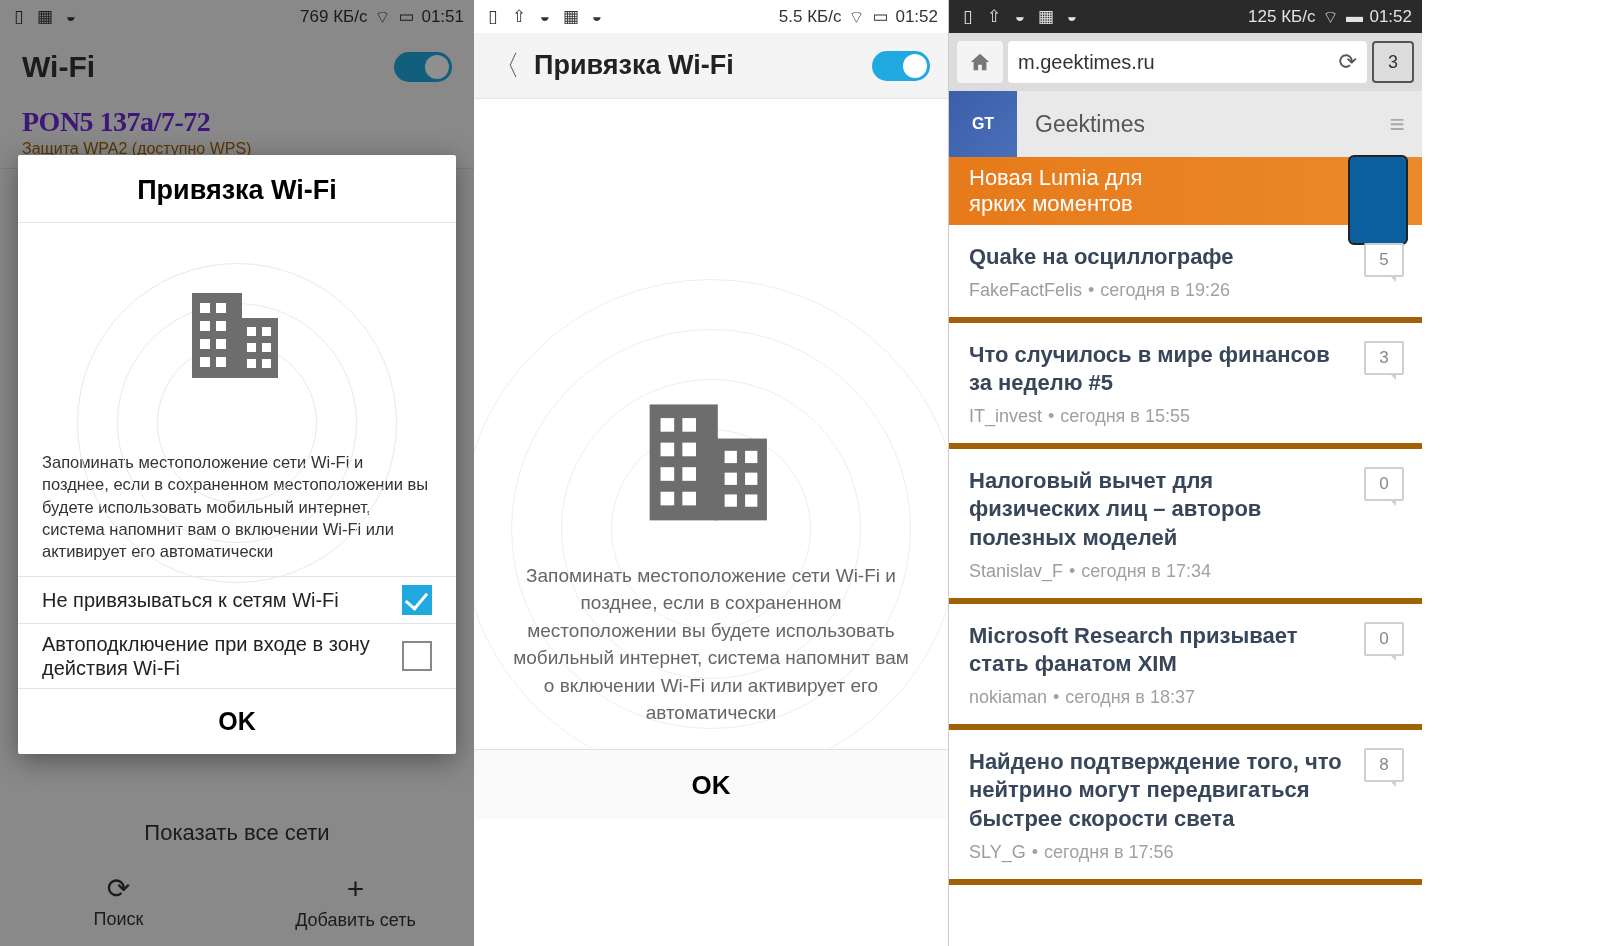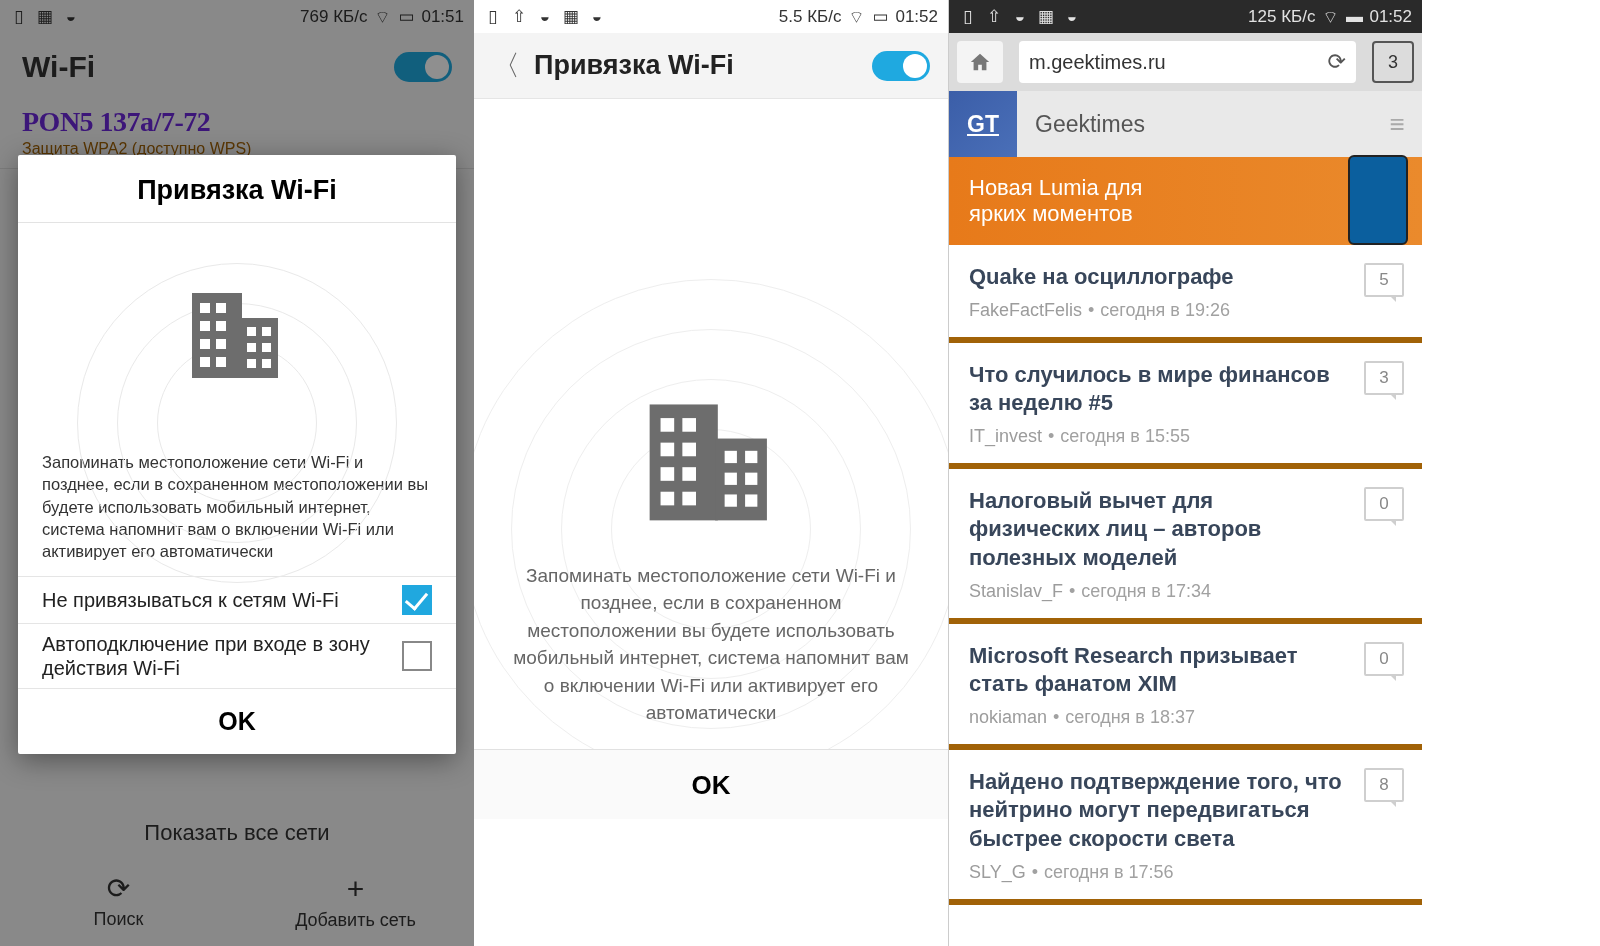--- a/index.html
+++ b/index.html
@@ -48,31 +48,31 @@
   .s2-header .ttl { font-size:27px; font-weight:600; color:#222; font-family:'Arial Narrow', Arial, sans-serif; }
   .s2-header .toggle { margin-left:auto; }
   .s2-body { position:relative; height:650px; overflow:hidden; }
   .s2-body .rings2 { position:absolute; left:50%; top:180px; transform:translateX(-50%); width:500px; height:500px; }
   .s2-body .ring { border-color:#eee; }
   .s2-desc { text-align:center; font-size:19px; line-height:1.45; color:#666; padding:0 34px; position:absolute; bottom:22px; left:0; right:0; font-family:'Arial Narrow', Arial, sans-serif; }
   .s2-ok { height:70px; text-align:center; font-size:26px; font-weight:600; line-height:70px; border-top:1px solid #e1e1e1; background:#fafafa; font-family:'Arial Narrow', Arial, sans-serif; }
   
   .s3 { background:#fff; }
   .s3-statusbar { background:#2a2a2a; color:#e2e2e2; }
-  .s3-toolbar { height:58px; background:#dcdcdc; display:flex; align-items:center; padding:0 8px; gap:16px; }
+  .s3-toolbar { height:58px; background:#dcdcdc; display:flex; align-items:center; padding:0 8px; gap:5px; }
   .s3-toolbar .home { width:46px; height:42px; background:#f4f4f4; border-radius:4px; display:flex; align-items:center; justify-content:center; color:#777; font-size:22px; }
   .s3-url { flex:1; height:42px; background:#fff; border-radius:4px; display:flex; align-items:center; padding:0 10px; font-size:20px; color:#333; }
   .s3-url .refresh { margin-left:auto; color:#555; font-size:22px; }
   .s3-tabs { width:42px; height:42px; border:2px solid #555; border-radius:4px; display:flex; align-items:center; justify-content:center; font-size:18px; color:#333; position:relative; }
   .s3-tabs::before { content:""; position:absolute; width:42px; height:42px; border:2px solid #555; border-radius:4px; left:3px; top:-3px; z-index:-1; }
   .s3-site-header { height:66px; background:#e9e9e9; display:flex; align-items:center; }
-  .s3-logo { width:68px; height:66px; background:linear-gradient(135deg,#3b5ea8,#4a6fb8); color:#fff; font-weight:700; font-size:23px; display:flex; align-items:center; justify-content:center;text-decoration:underline; }
+  .s3-logo { width:68px; height:66px; background:linear-gradient(135deg,#3b5ea8,#4a6fb8); color:#fff; font-weight:700; font-size:16px; display:flex; align-items:center; justify-content:center; }
   .s3-site-title { flex:1; padding-left:18px; font-size:23px; color:#555; font-weight:500; }
   .s3-menu { width:50px; color:#aaa; font-size:26px; text-align:center; }
-  .s3-banner { height:88px; background:linear-gradient(90deg,#e77a1a,#ea8a2c); display:flex; align-items:center; padding:0 20px; color:#fff; font-size:22px; line-height:1.2; position:relative; }
+  .s3-banner { height:68px; background:linear-gradient(90deg,#e77a1a,#ea8a2c); display:flex; align-items:center; padding:0 20px; color:#fff; font-size:22px; line-height:1.2; position:relative; }
   .s3-banner .phone { position:absolute; right:14px; top:-2px; width:60px; height:90px; background:#0b5f9e; border-radius:6px; border:2px solid #222; }
   .s3-list { }
   .s3-item { padding:18px 20px 16px; border-bottom:6px solid #a16207; position:relative; }
   .s3-item .ttl { font-size:22px; font-weight:600; color:#38465a; line-height:1.3; padding-right:60px; }
   .s3-item .meta { font-size:18px; color:#a1a1a1; margin-top:8px; }
   .s3-item .meta .author { color:#9c9c9c; }
   .s3-item .meta .dot { margin:0 6px; }
   .s3-item .badge { position:absolute; right:18px; top:18px; width:40px; height:34px; border:2px solid #cfcfcf; border-radius:2px; display:flex; align-items:center; justify-content:center; font-size:17px; color:#888; }
   .s3-item .badge::after { content:""; position:absolute; bottom:-7px; right:6px; width:0; height:0; border-left:7px solid transparent; border-top:7px solid #cfcfcf; }
 </style>

